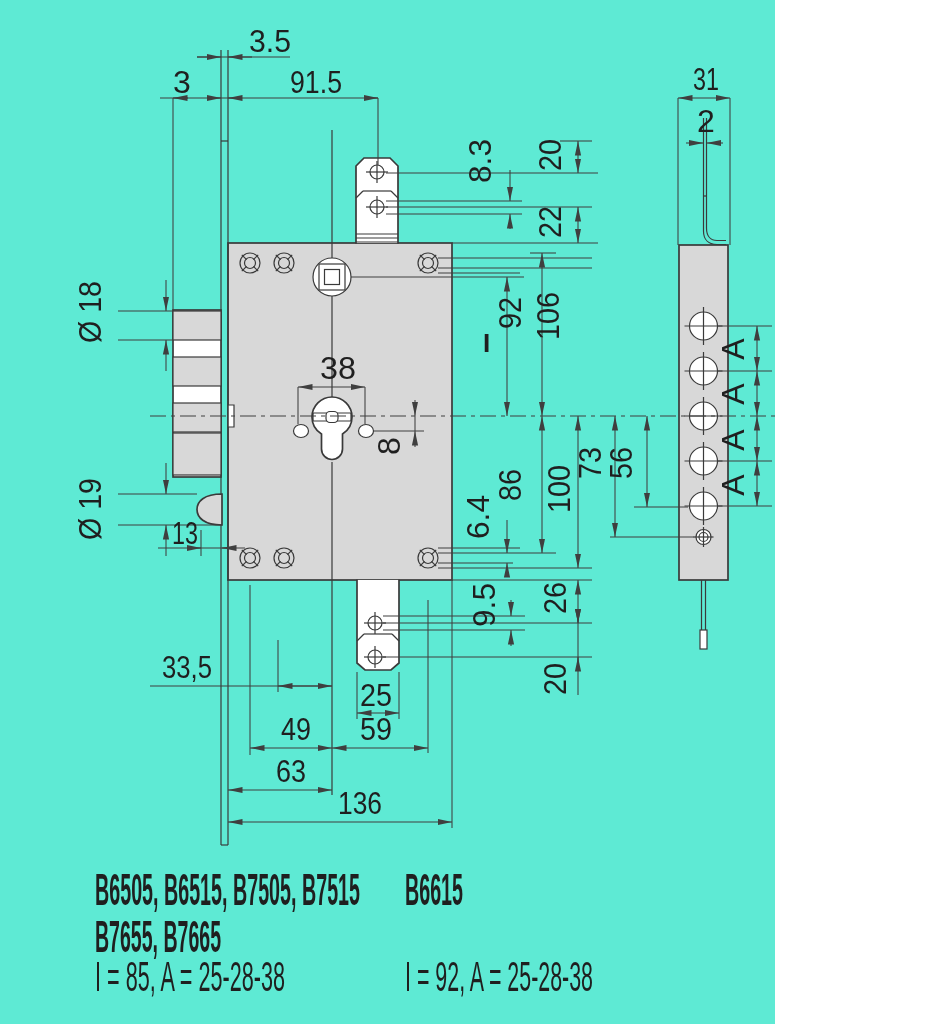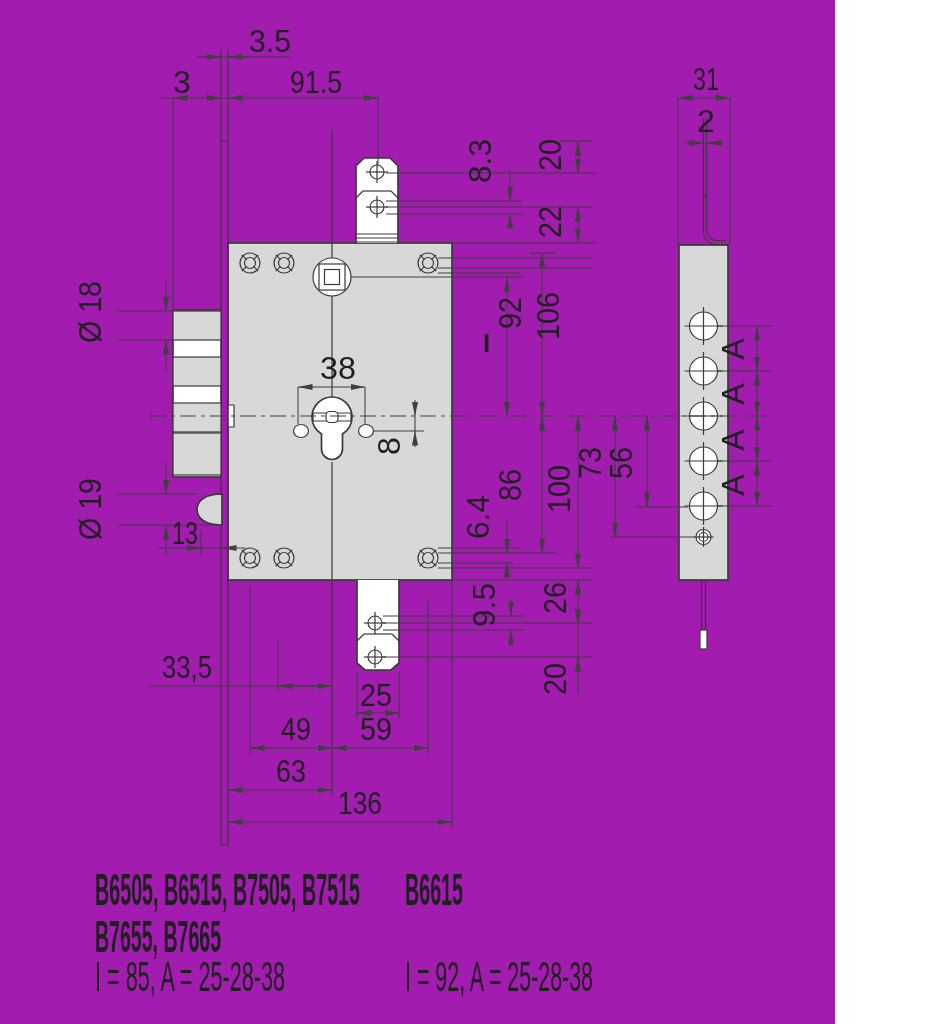--- a/index.html
+++ b/index.html
@@ -1,16 +1,16 @@
 <!DOCTYPE html>
 <html><head>
 <meta charset="utf-8">
 <style>
   html,body{margin:0;padding:0;background:#ffffff;}
-  #stage{position:relative;width:835px;height:1024px;background:#a21caf;overflow:hidden;}
+  #stage{position:relative;width:775px;height:1024px;background:#5eead4;overflow:hidden;}
   svg{position:absolute;left:0;top:0;}
   .geo{stroke:#3a3a3a;stroke-width:1.7;fill:none;stroke-linecap:round;}
   .geothin{stroke:#3a3a3a;stroke-width:1.2;fill:none;}
   .fillg{fill:#d8d8d8;}
   .fillw{fill:#ffffff;}
   .dim{stroke:#3f3f3f;stroke-width:1.05;fill:none;}
   .dima{marker-end:url(#ae);}
   .dimab{marker-start:url(#as);marker-end:url(#ae);}
   .cl{stroke:#3f3f3f;stroke-width:1.05;fill:none;stroke-dasharray:16 5 4 5;}
   text{font-family:"Liberation Sans","DejaVu Sans",sans-serif;fill:#1f1f1f;}

